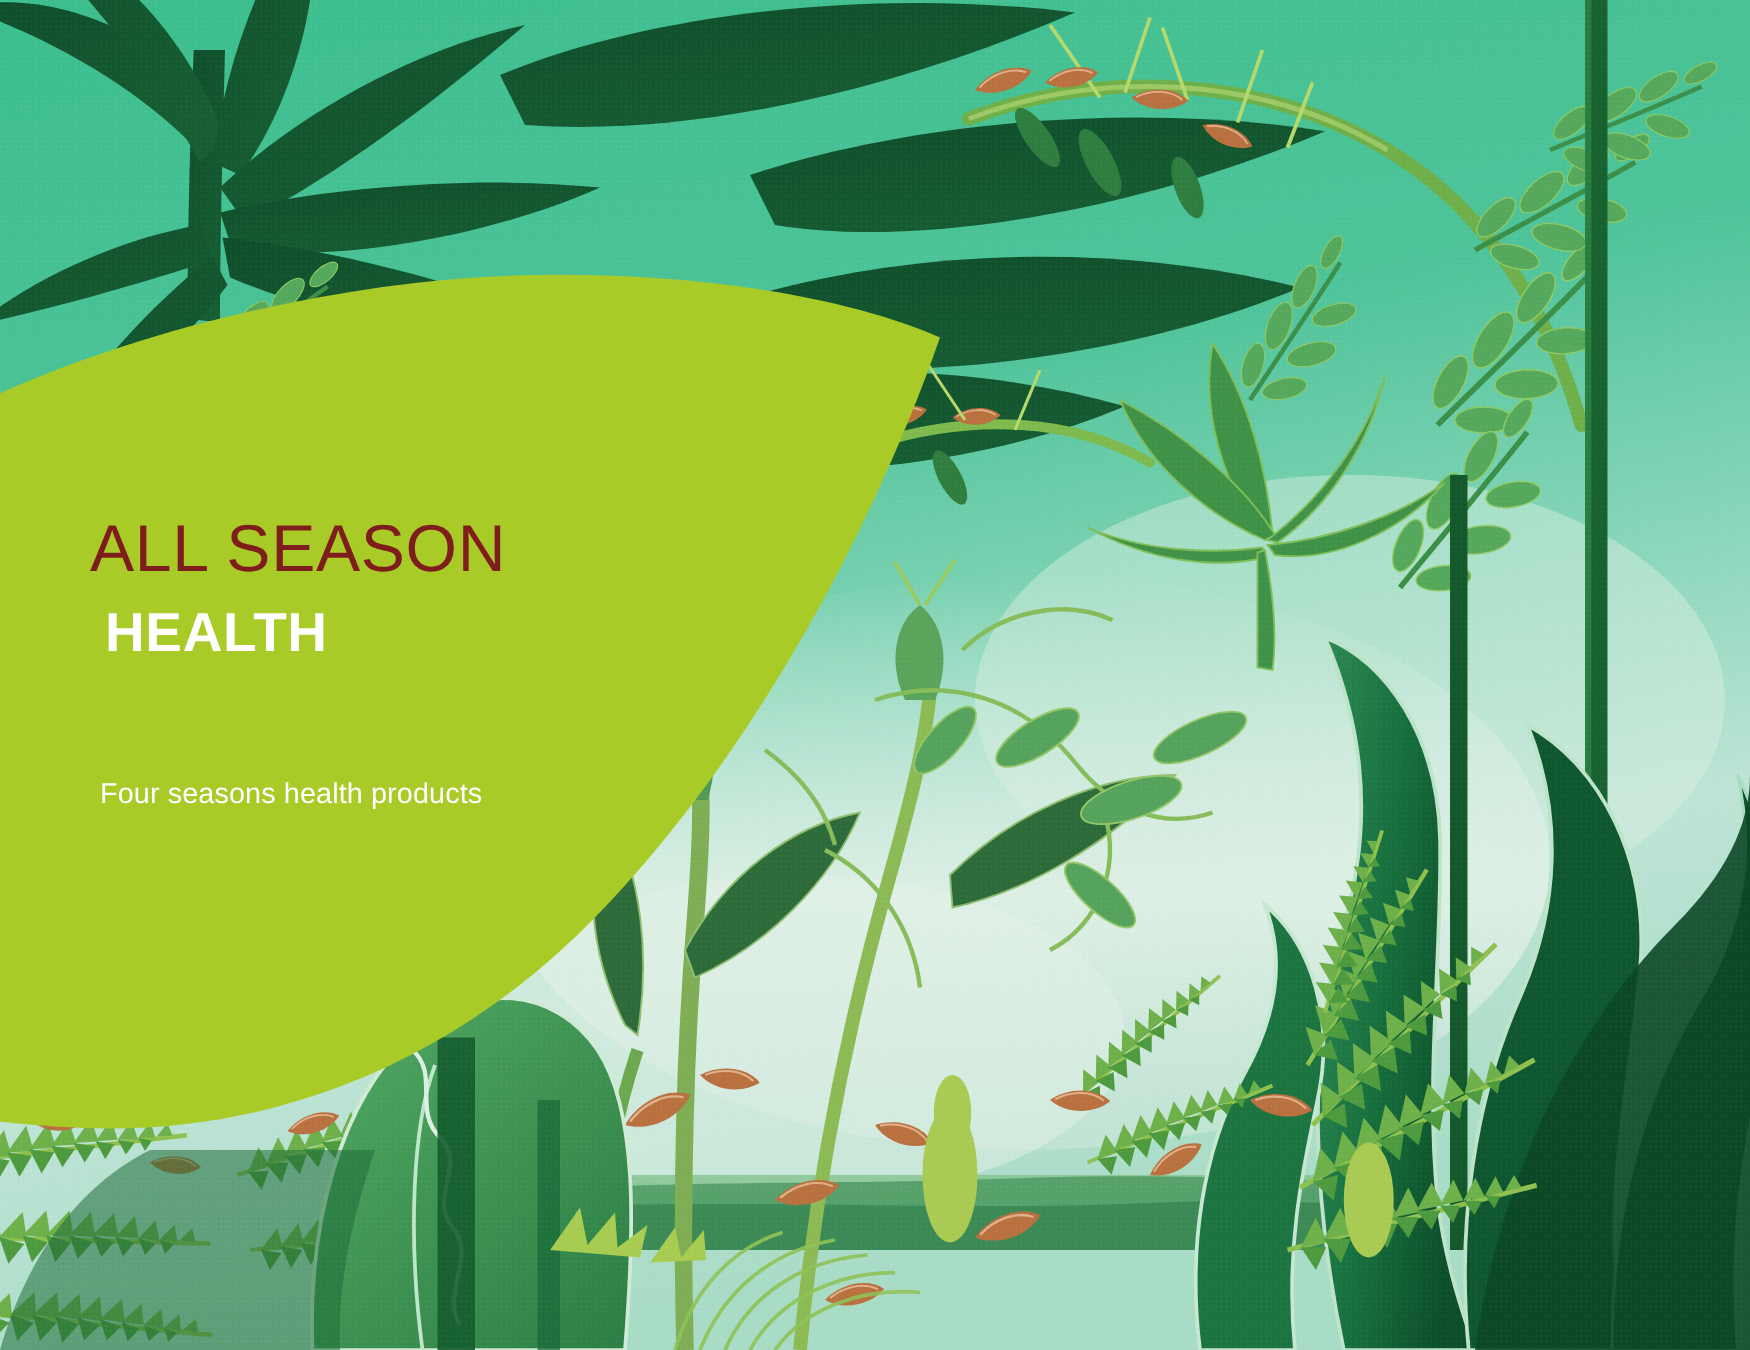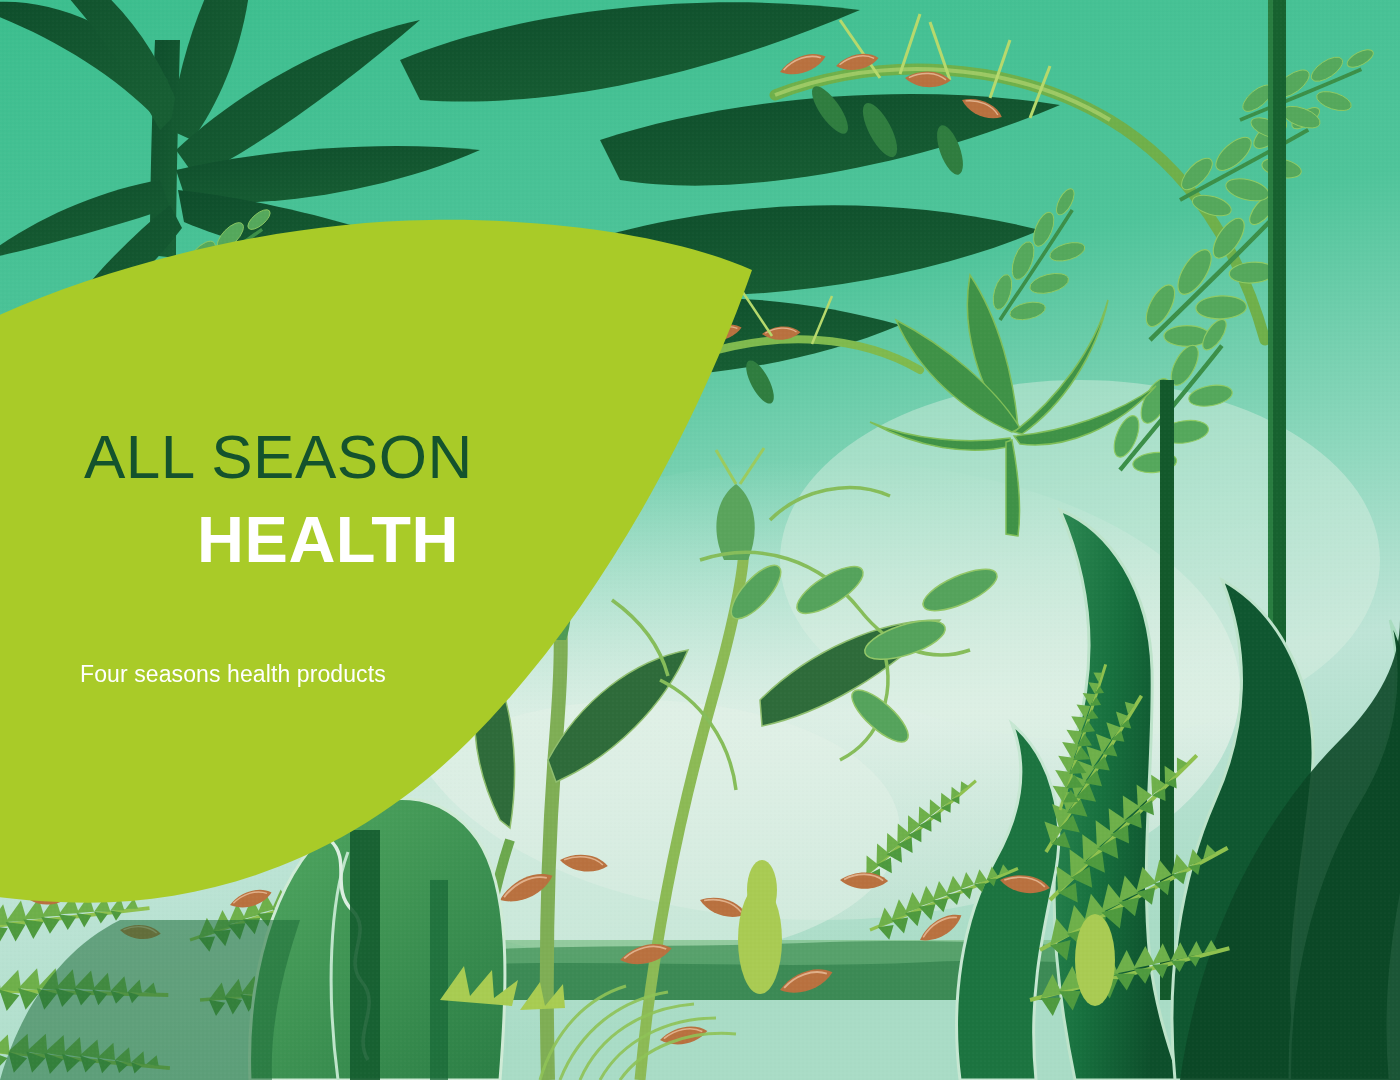--- a/index.html
+++ b/index.html
@@ -24,37 +24,36 @@
     display: block;
   }
   #text-block {
     position: absolute;
     left: 68px;
     top: 408px;
     width: 520px;
     z-index: 40;
   }
   .title-line1 {
-    font-size: 62px;
+    font-size: 53px;
     font-weight: 300;
     letter-spacing: 0.5px;
-    color: #14532d;
+    color: #7f1d1d;
     line-height: 1.06;
-    margin: 16px;
+    margin: 4px;
     white-space: nowrap;
   }
   .title-line2 {
-    font-size: 65px;
+    font-size: 44px;
     font-weight: 700;
     letter-spacing: 0.5px;
     color: #ffffff;
     line-height: 1.06;
-    margin: 4px;
+    margin: 16px;
     white-space: nowrap;
-    text-align: center;
   }
   .subtitle {
     font-size: 23px;
     font-weight: 300;
     color: #ffffff;
     margin: 12px;
     padding-top: 74px;
     white-space: nowrap;
     letter-spacing: 0.1px;
   }

